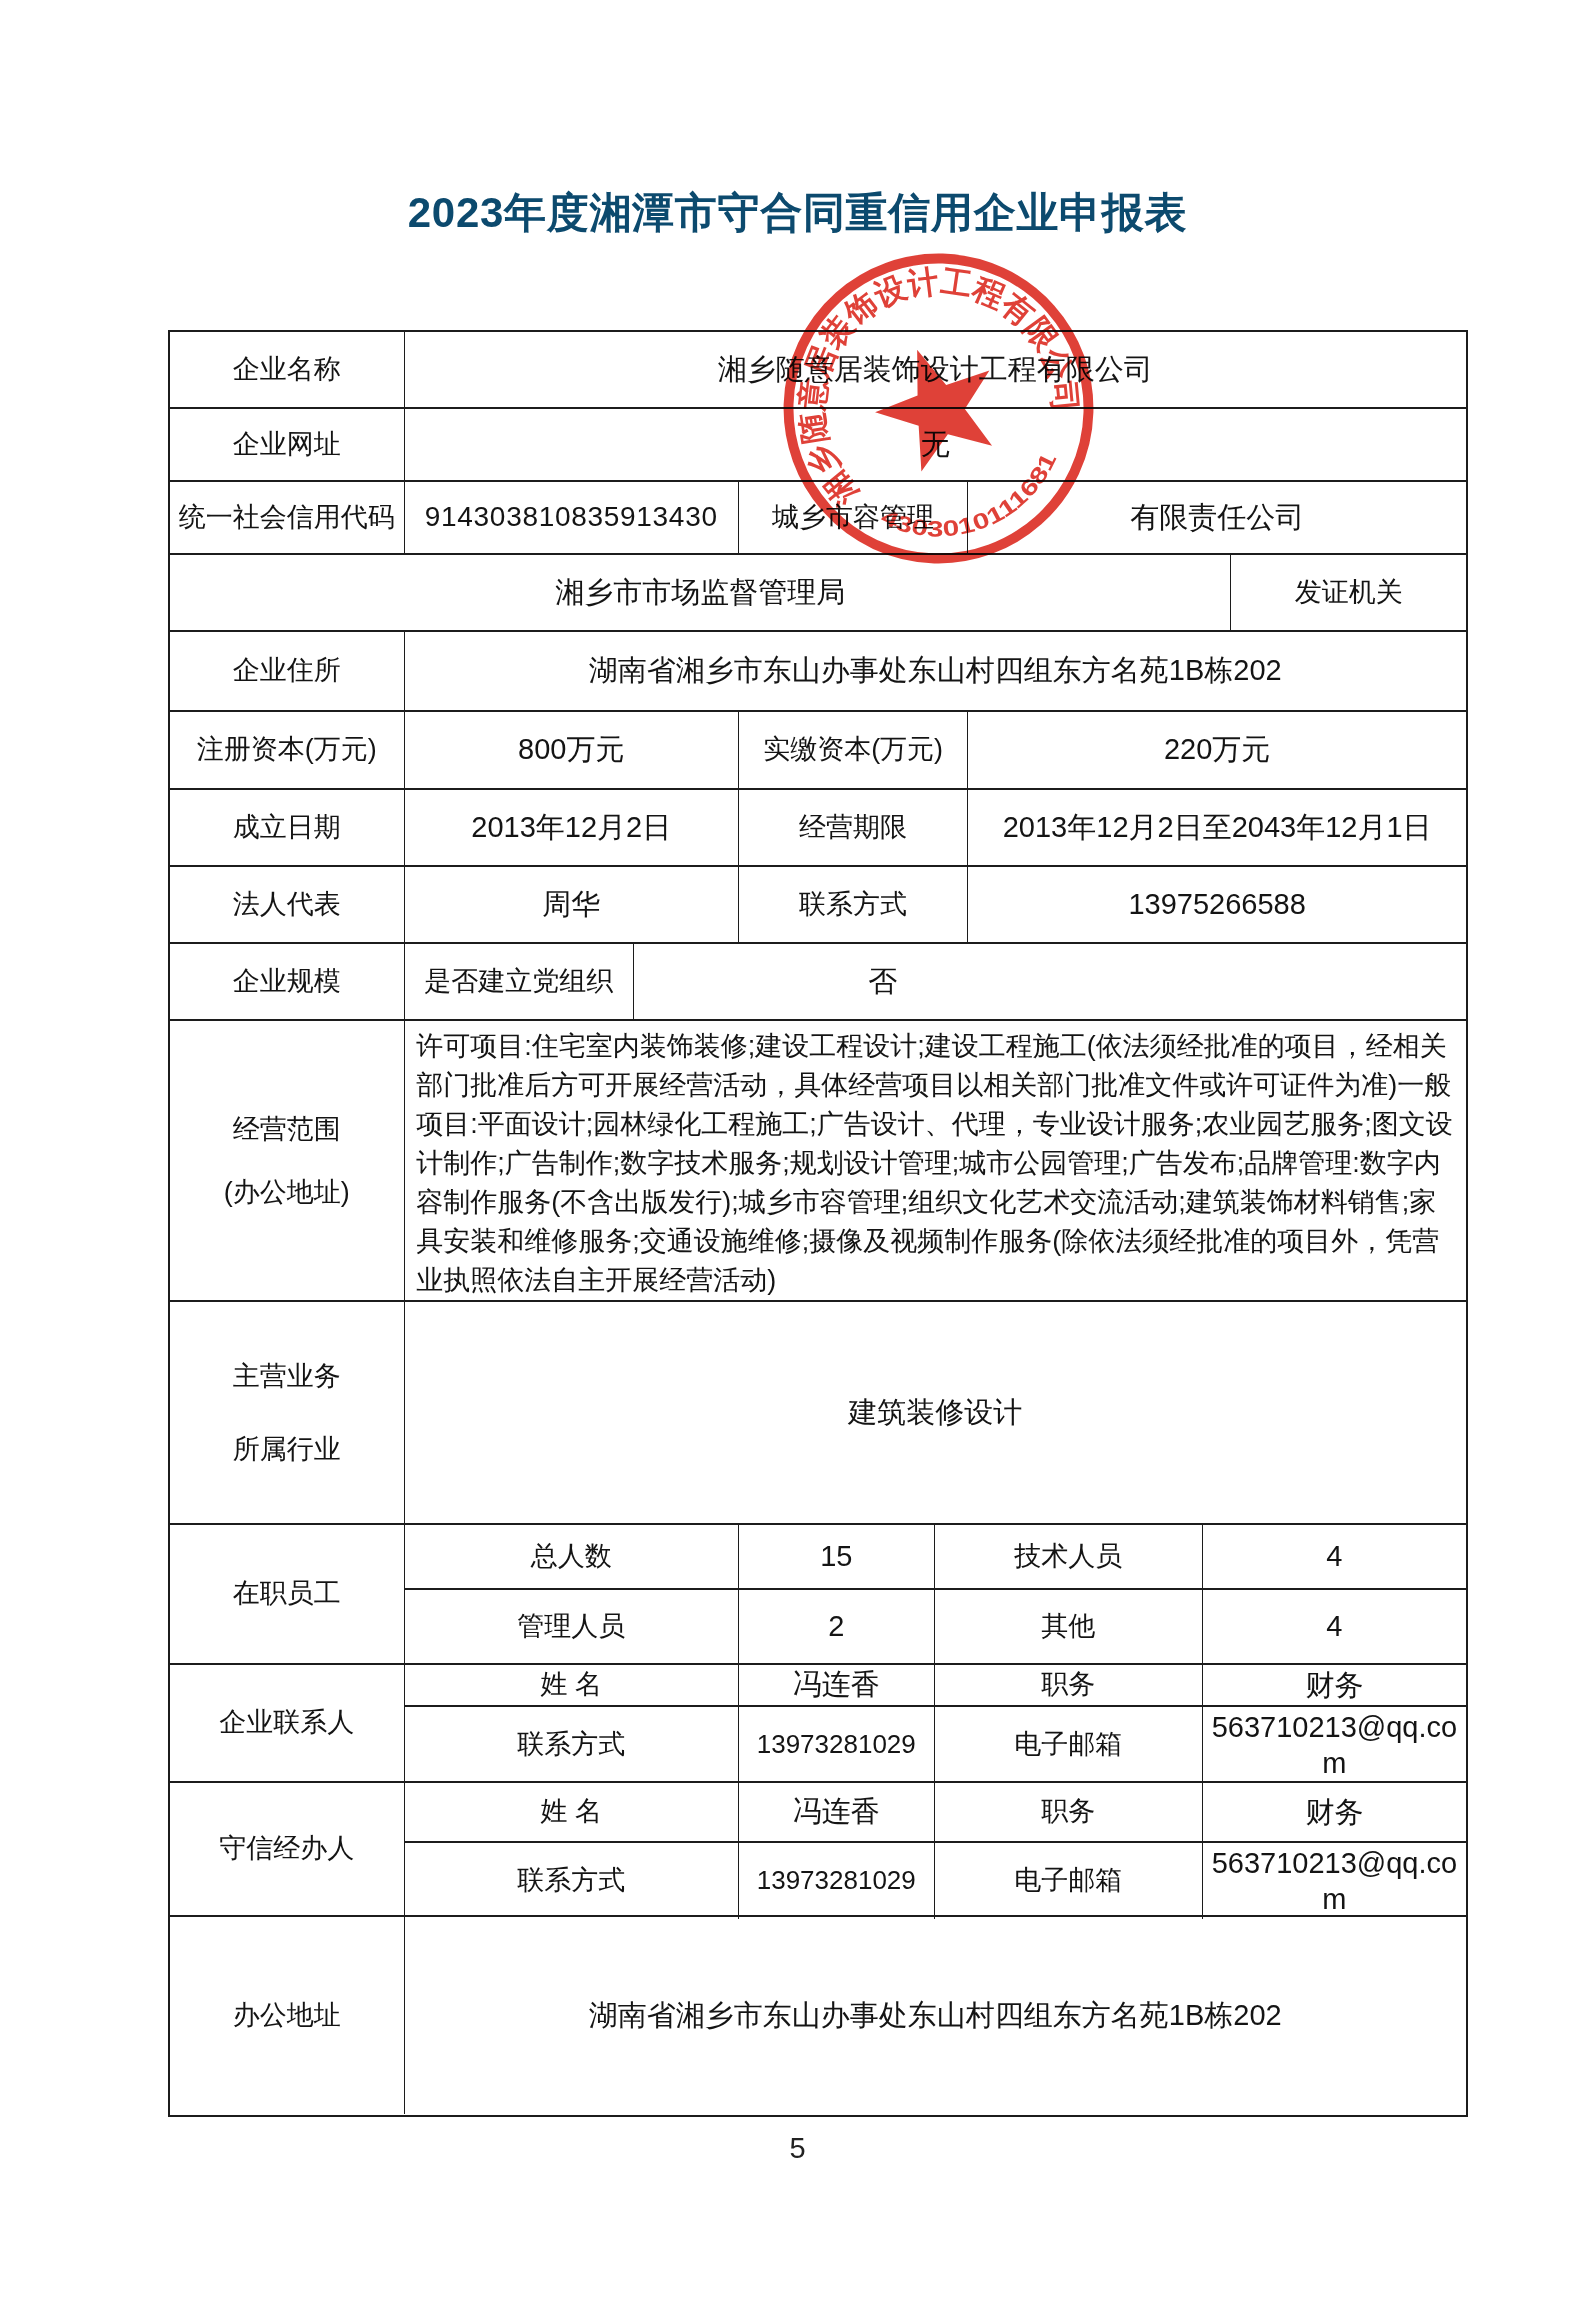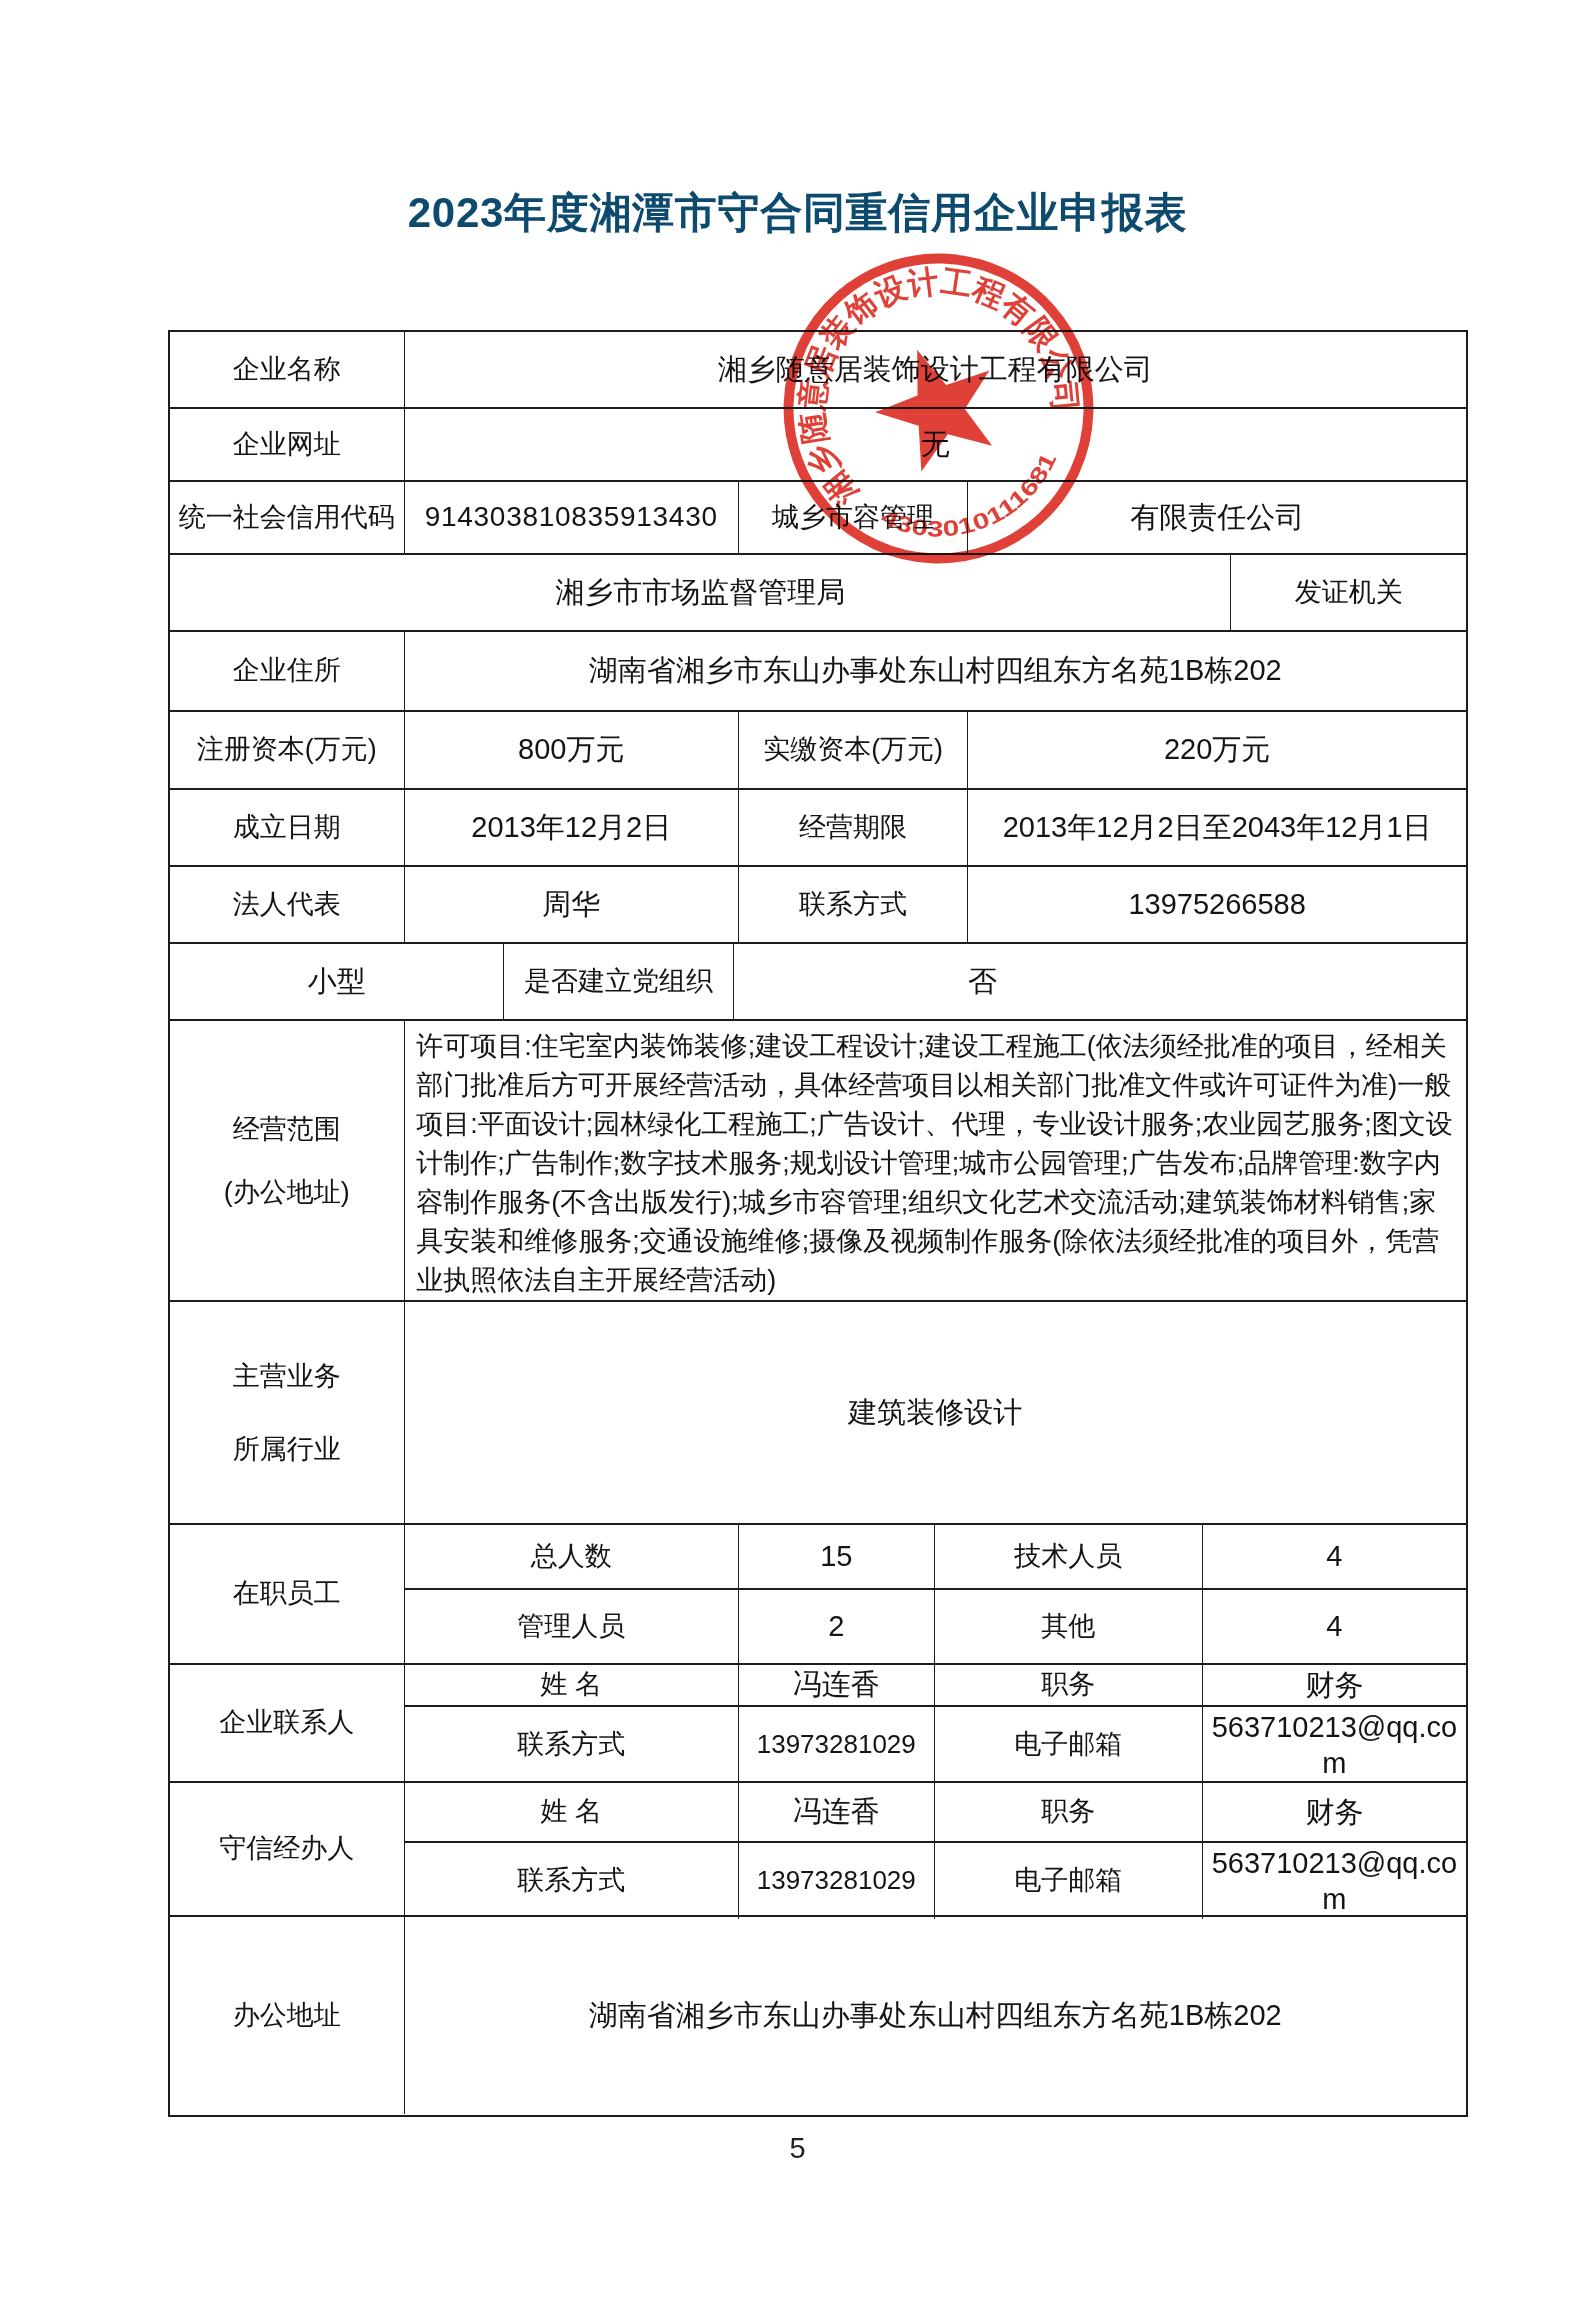--- a/index.html
+++ b/index.html
@@ -118,21 +118,21 @@
     </div>
 
     <div class="tr" style="height:77px">
       <div class="td lab">法人代表</div>
       <div class="td colA val">周华</div>
       <div class="td colB4">联系方式</div>
       <div class="td colC4 val">13975266588</div>
     </div>
 
     <div class="tr" style="height:77px">
-      <div class="td colA val">小型</div>
+      <div class="td lab">企业规模</div>
       <div class="td colB4">是否建立党组织</div>
       <div class="td colC4 val">否</div>
     </div>
 
     <div class="tr" style="height:281px">
       <div class="td lab multiline scope-lab">经营范围
 (办公地址)</div>
       <div class="td full scope-val">许可项目:住宅室内装饰装修;建设工程设计;建设工程施工(依法须经批准的项目，经相关部门批准后方可开展经营活动，具体经营项目以相关部门批准文件或许可证件为准)一般项目:平面设计;园林绿化工程施工;广告设计、代理，专业设计服务;农业园艺服务;图文设计制作;广告制作;数字技术服务;规划设计管理;城市公园管理;广告发布;品牌管理:数字内容制作服务(不含出版发行);城乡市容管理;组织文化艺术交流活动;建筑装饰材料销售;家具安装和维修服务;交通设施维修;摄像及视频制作服务(除依法须经批准的项目外，凭营业执照依法自主开展经营活动)</div>
     </div>
 

